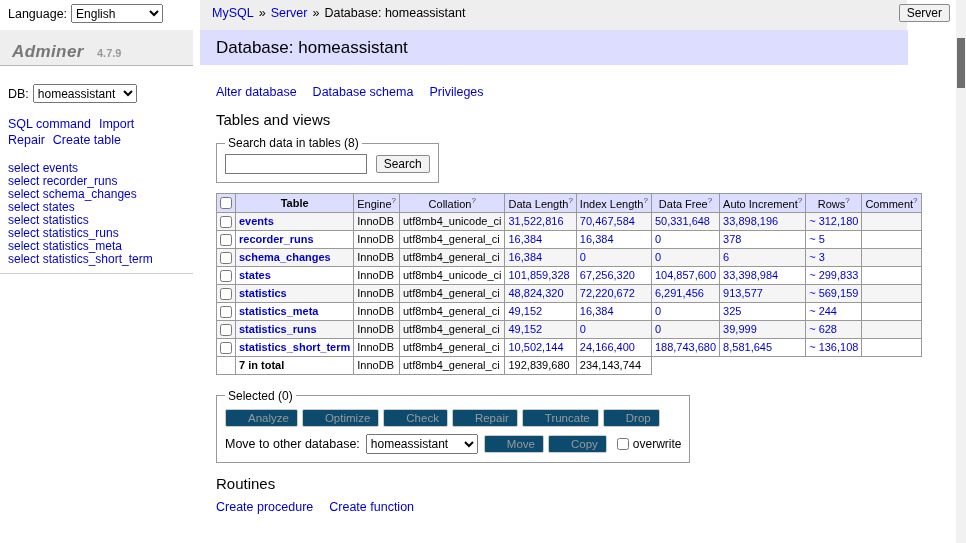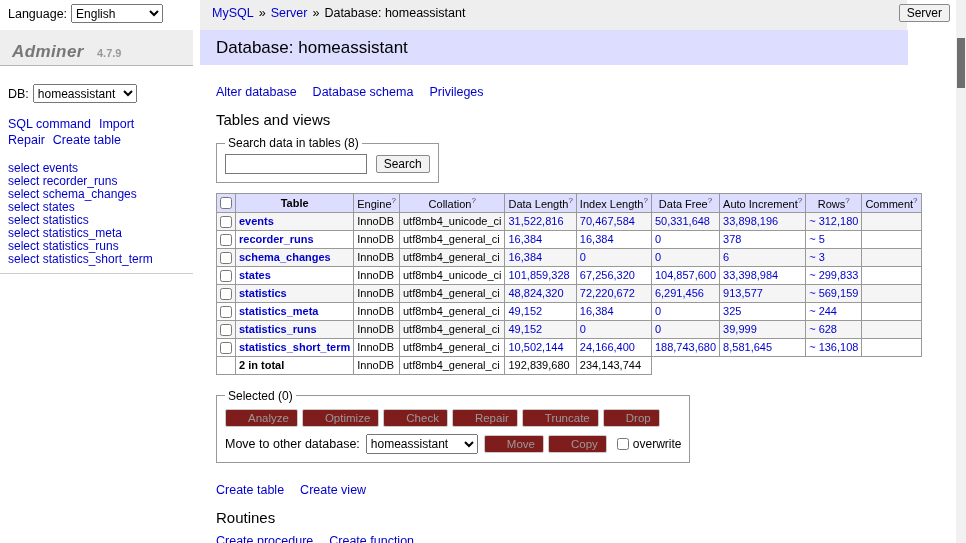--- a/index.html
+++ b/index.html
@@ -58,21 +58,21 @@
   .data a.tname { font-weight: bold; }
   .data sup { font-size: 8px; color: #444; }
   .data .check { text-align: center; width: 20px; padding: 1px 3px; }
   .data input[type=checkbox] { width: 12px; height: 12px; margin: 0; vertical-align: middle; }
   .data tr.total { background: #fff; }
   .data tr.total th { font-weight: bold; }
 
   .sel-fs { margin-top: 14px; }
   .btn { font-family: inherit; font-size: 11.5px; padding: 2px 8px; background: #f5f5f5;
          border: 1px solid #bbb; border-radius: 2px; color: #000; margin-right: 4px; }
-  .btn:disabled { color: #9a9a9a; border-color: #cacaca; background: #7f1d1d; padding-left: 22px; }
+  .btn:disabled { color: #9a9a9a; border-color: #cacaca; background: #0c4a6e; padding-left: 22px; }
   .btnrow { margin-top: 2px; }
   .moverow { margin-top: 7px; font-size: 12.5px; display: flex; align-items: center; }
   .moverow select { width: 112px; height: 20px; font-size: 12px; margin: 0 6px; }
   .moverow .ow { font-size: 12px; margin-left: 2px; }
   .moverow input[type=checkbox] { width: 12px; height: 12px; margin: 0 2px 0 6px; }
 
   
   .scrollbar { position: absolute; right: 0; top: 0; width: 10px; height: 543px; background: #f1f1f1; }
   .scroll-thumb { position: absolute; left: 1px; top: 38px; width: 8px; height: 50px; background: #6e6e6e; }
 </style>
@@ -101,22 +101,22 @@
     <div class="db-row">
       <span>DB:</span><select><option>homeassistant</option></select>
     </div>
     <p class="side-actions"><a href="#">SQL command</a><a href="#">Import</a><a href="#">Repair</a><a href="#">Create table</a></p>
     <div class="side-tables">
         <a href="#">select events</a>
         <a href="#">select recorder_runs</a>
         <a href="#">select schema_changes</a>
         <a href="#">select states</a>
         <a href="#">select statistics</a>
+        <a href="#">select statistics_runs</a>
         <a href="#">select statistics_meta</a>
-        <a href="#">select statistics_runs</a>
         <a href="#">select statistics_short_term</a>
       </div>
     <hr class="side-sep">
   </div>
 
   <div class="main">
     <h2 class="page-title">Database: homeassistant</h2>
     <div class="content">
       <p class="linkrow"><a href="#">Alter database</a><a href="#">Database schema</a><a href="#">Privileges</a></p>
 
@@ -247,21 +247,21 @@
               <td>utf8mb4_general_ci</td>
               <td class="num"><a href="#">10,502,144</a></td>
               <td class="num"><a href="#">24,166,400</a></td>
               <td class="num"><a href="#">188,743,680</a></td>
               <td class="num"><a href="#">8,581,645</a></td>
               <td class="num"><a href="#">~ 136,108</a></td>
               <td></td>
             </tr>
             <tr class="total">
               <td class="check"></td>
-              <th>2 in total</th>
+              <th>7 in total</th>
               <td>InnoDB</td>
               <td>utf8mb4_general_ci</td>
               <td class="num">192,839,680</td>
               <td class="num">234,143,744</td>
             </tr>
           </tbody>
       </table>
 
       <fieldset class="sel-fs">
         <legend>Selected (0)</legend>
@@ -269,21 +269,20 @@
         <div class="moverow">
           <span>Move to other database:</span>
           <select><option>homeassistant</option></select>
           <button class="btn" disabled="">Move</button>
           <button class="btn" disabled="">Copy</button>
           <input type="checkbox" style="">
           <span class="ow">overwrite</span>
         </div>
       </fieldset>
 
-      <p class="linkrow"><a href="#">Create table</a><a href="#">Create view</a></p>
 
       <h3>Routines</h3>
       <p class="linkrow" style="margin-top:8px"><a href="#">Create procedure</a><a href="#">Create function</a></p>
 
       
     </div>
   </div>
 
   <div class="scrollbar">
     <div class="scroll-thumb"></div>

